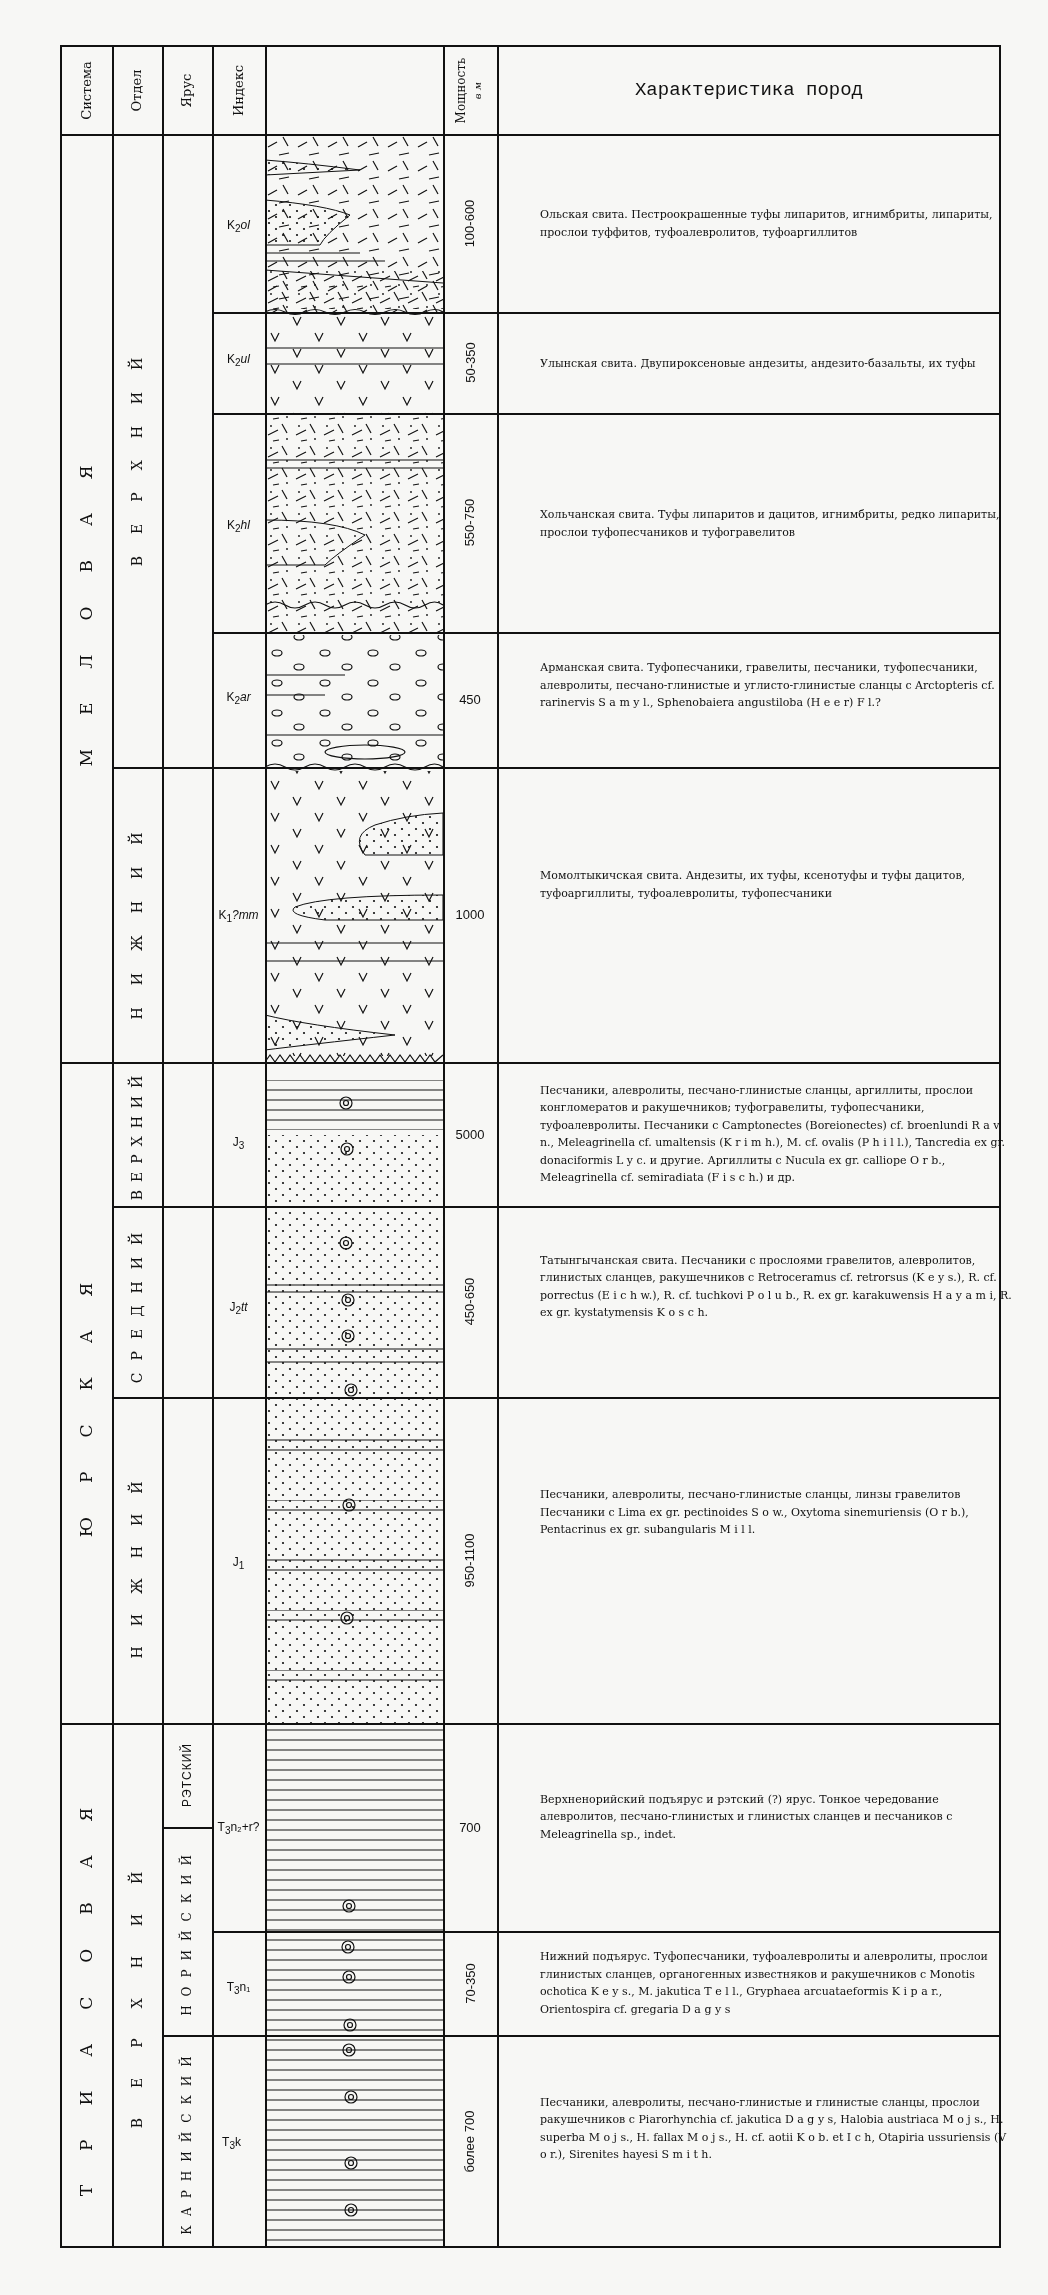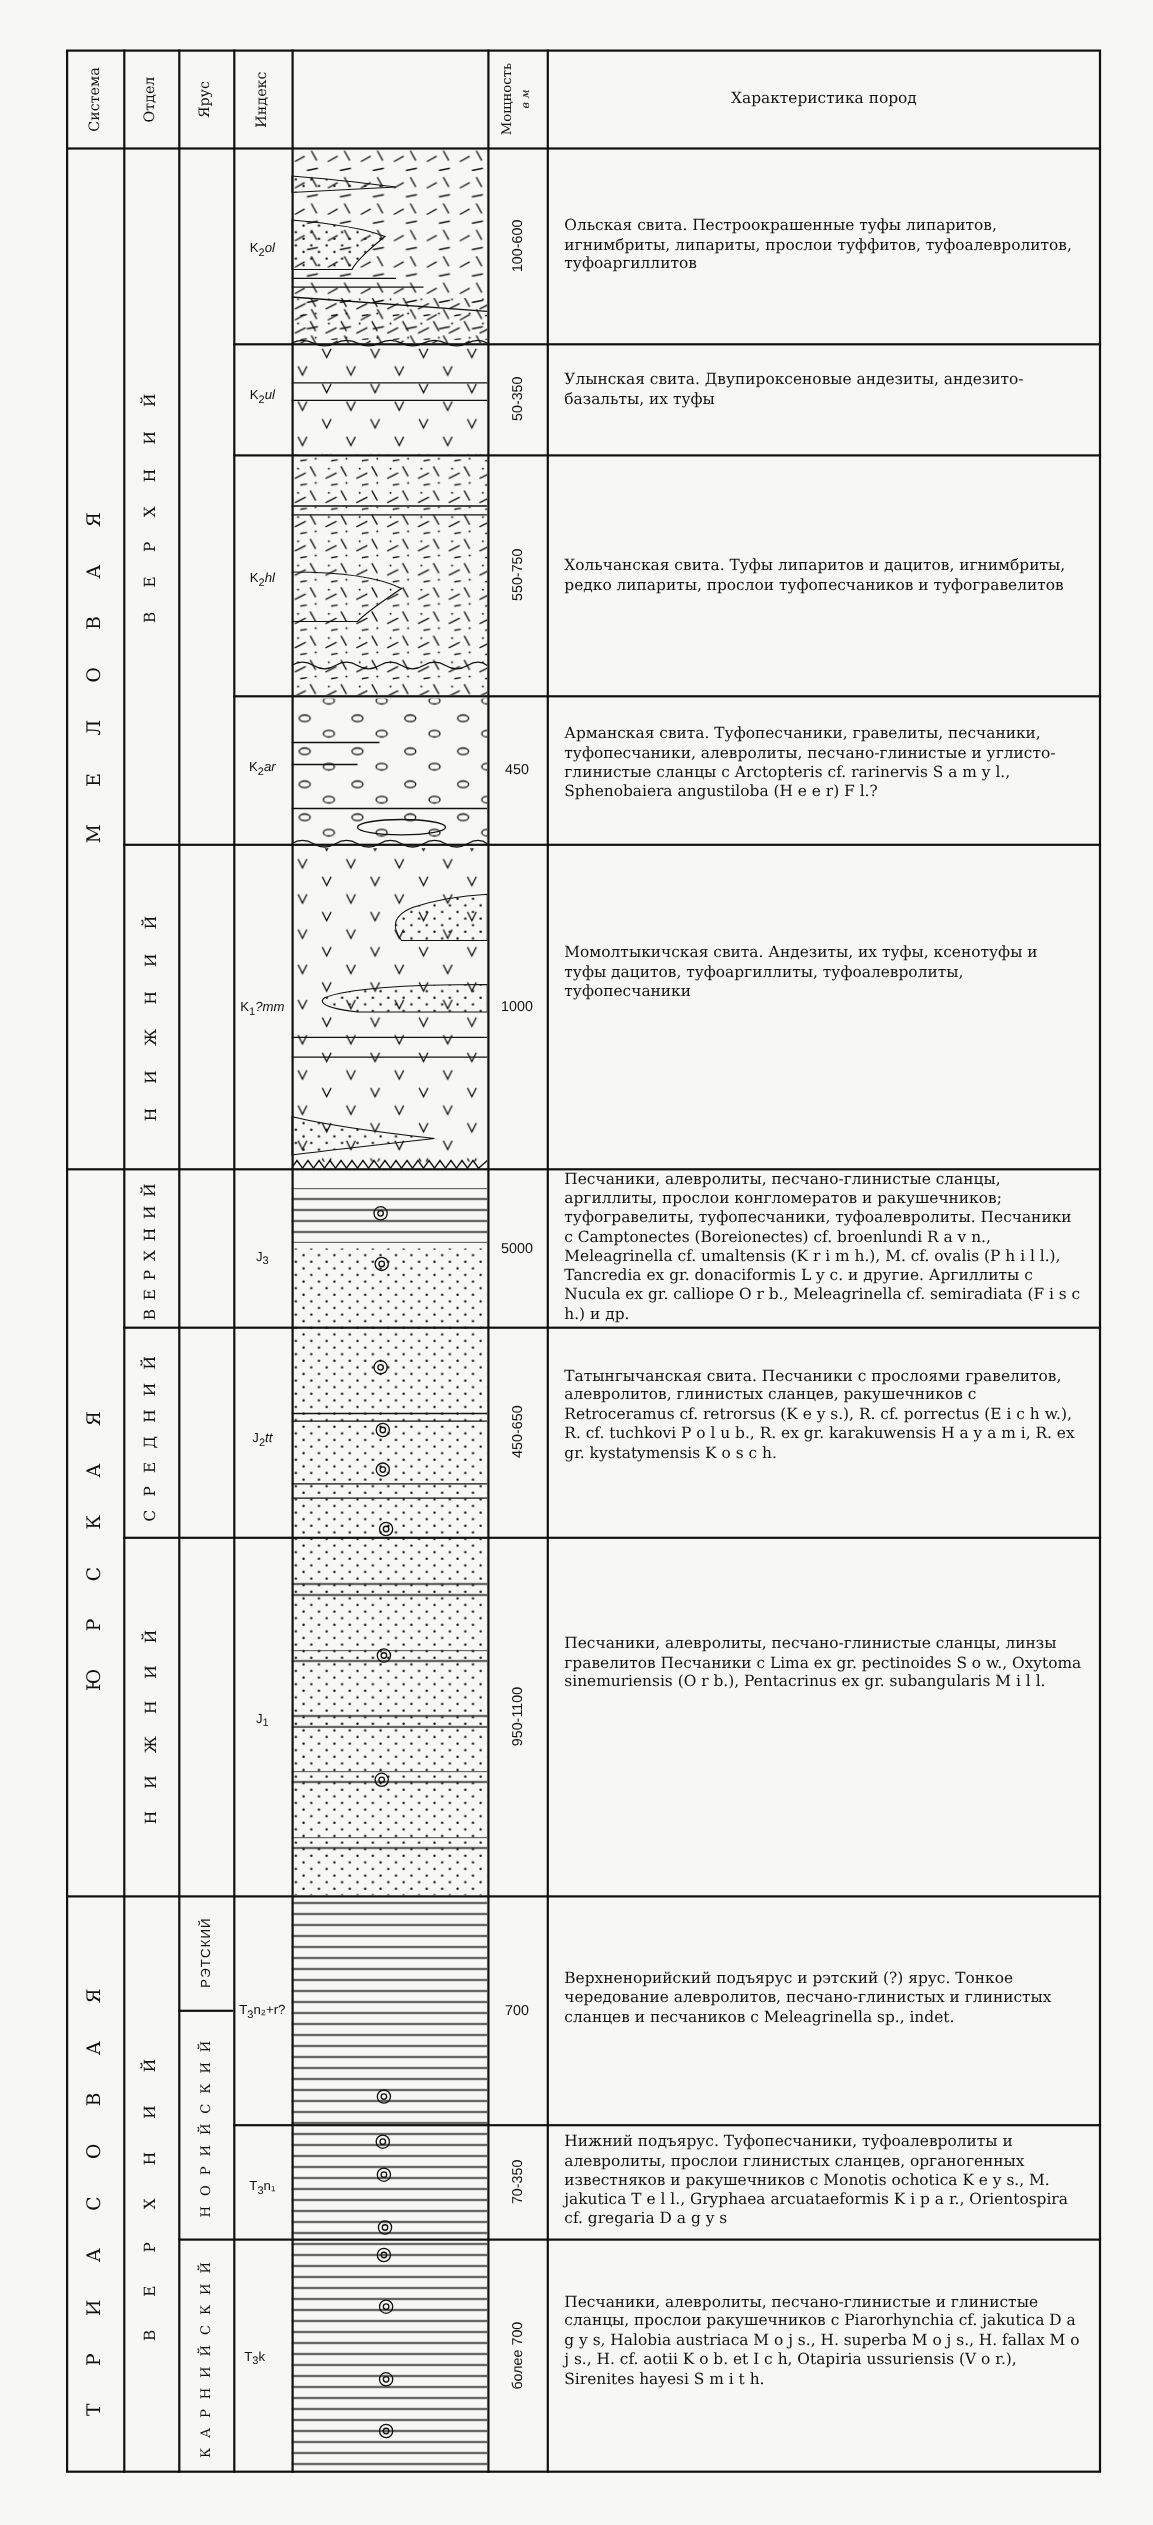--- a/index.html
+++ b/index.html
@@ -16,23 +16,23 @@
   .otd span { font-size:14px; letter-spacing:22px; }
   .otd.tight span { letter-spacing:8px; }
   .yar span { font-size:12px; letter-spacing:9px; }
   .yar.sans span { font-family:"Liberation Sans", sans-serif; letter-spacing:1px; font-size:12px; }
   .idx { position:absolute; font-family:"Liberation Sans", sans-serif; font-size:12px; text-align:center; }
   .idx i { font-style:italic; }
   .thick { position:absolute; display:flex; align-items:center; justify-content:center;
            font-family:"Liberation Sans", sans-serif; font-size:13px; }
   .thick.r span { transform:rotate(-90deg); white-space:nowrap; }
   .desc { position:absolute; display:flex; align-items:center; padding:0 14px;
-          font-family:"DejaVu Serif", serif; font-size:14px; line-height:17.5px; box-sizing:border-box; }
+          font-family:"DejaVu Serif", serif; font-size:11px; line-height:17.5px; box-sizing:border-box;margin-left:27px; }
   .desc p { margin:0; }
-  .hdr-char { position:absolute; display:flex; align-items:center; justify-content:center; font-size:14px; }
+  .hdr-char { position:absolute; display:flex; align-items:center; justify-content:center; font-size:19px;font-family:Liberation Mono, monospace; }
   svg { position:absolute; }
 </style>
 </head>
 <body>
 
 <div class="abs frame" style="left:60px; top:45px; width:941px; height:2203px;"></div>
 
 <div class="vline" style="left:112px; top:45px; height:2203px;"></div>
 <div class="vline" style="left:162px; top:45px; height:2203px;"></div>
 <div class="vline" style="left:212px; top:45px; height:2203px;"></div>

